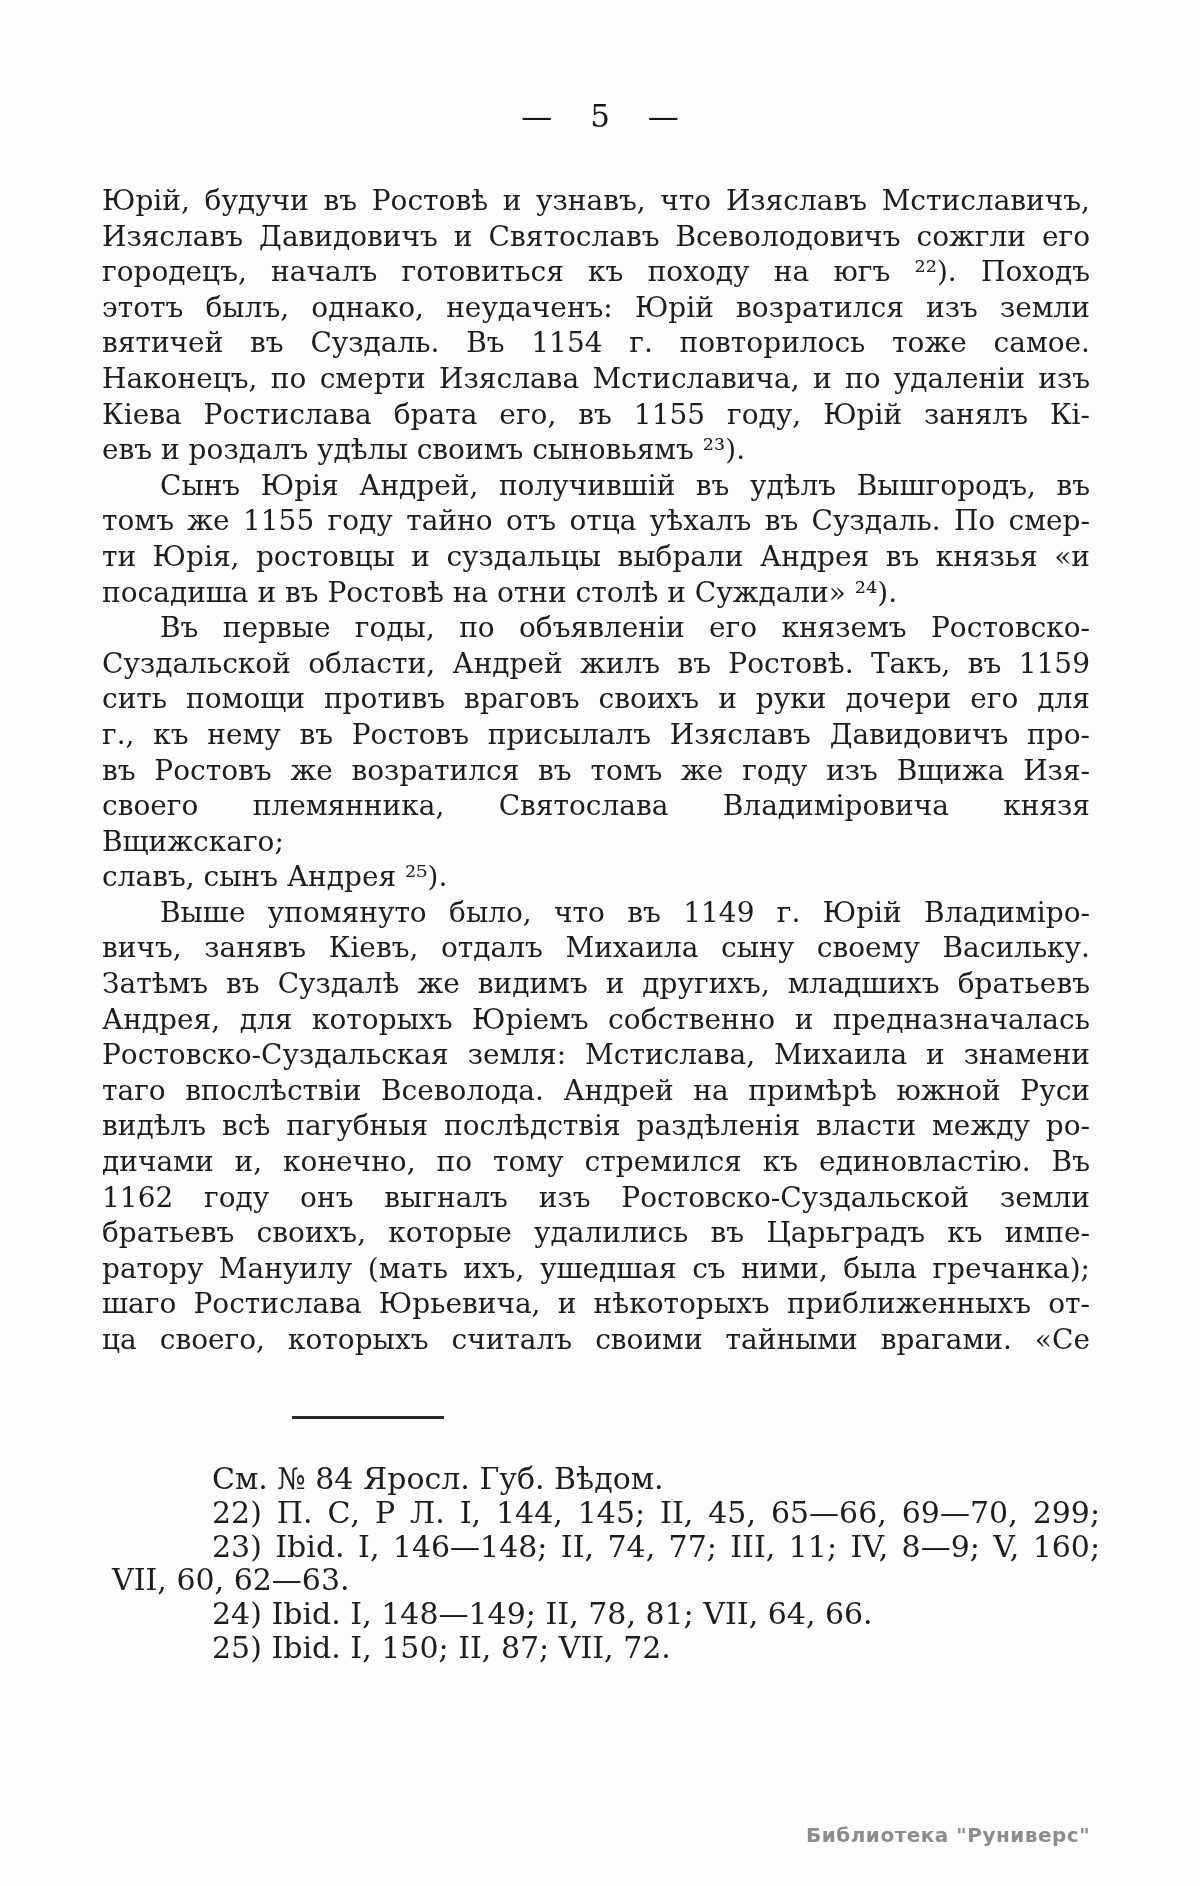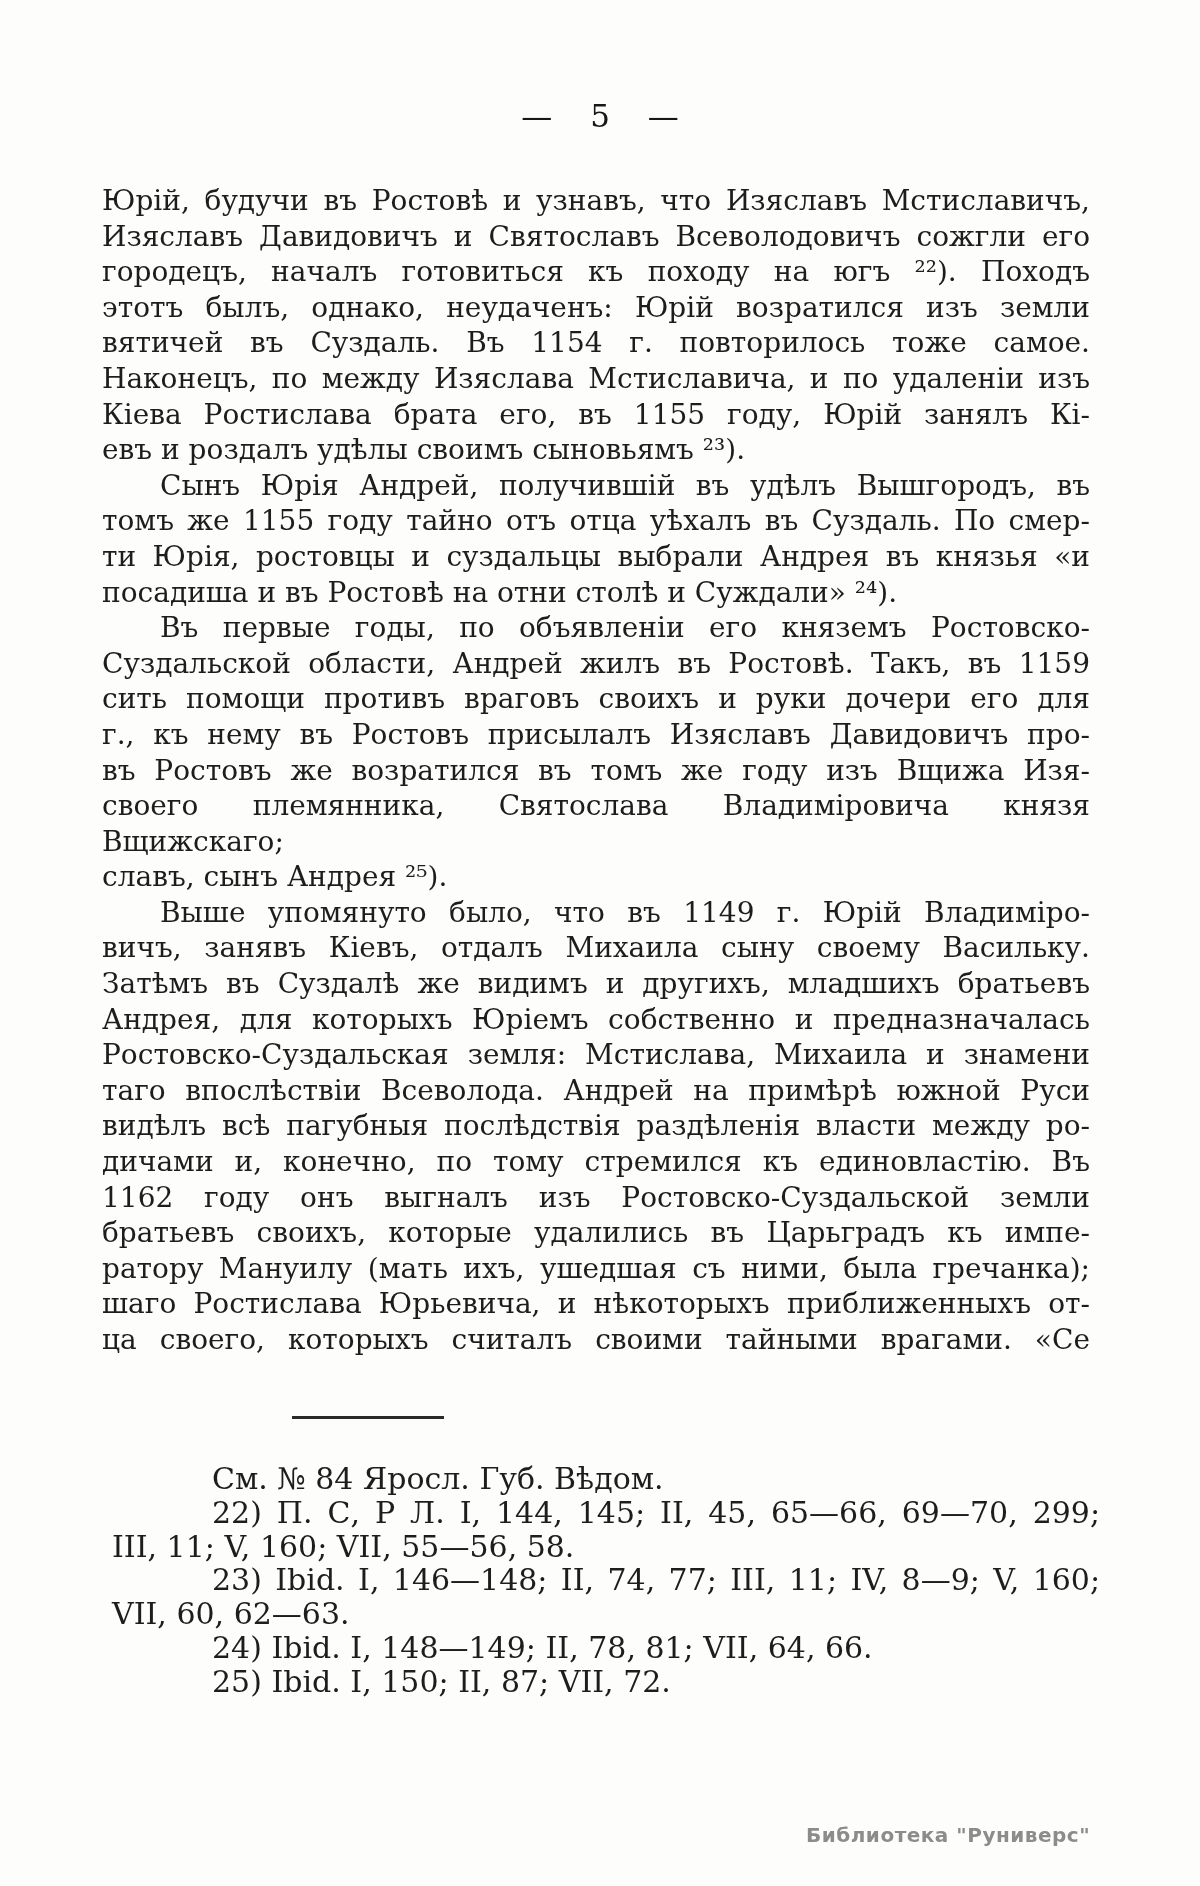--- a/index.html
+++ b/index.html
@@ -95,21 +95,21 @@
 <div class="page">
   <div class="page-number">— 5 —</div>
 
   <div class="body-text">
       <div class="paragraph">
         <div class="line">Юрій, будучи въ Ростовѣ и узнавъ, что Изяславъ Мстиславичъ,</div>
         <div class="line">Изяславъ Давидовичъ и Святославъ Всеволодовичъ сожгли его</div>
         <div class="line">городецъ, началъ готовиться къ походу на югъ ²²). Походъ</div>
         <div class="line">этотъ былъ, однако, неудаченъ: Юрій возратился изъ земли</div>
         <div class="line">вятичей въ Суздаль. Въ 1154 г. повторилось тоже самое.</div>
-        <div class="line">Наконецъ, по между Изяслава Мстиславича, и по удаленіи изъ</div>
+        <div class="line">Наконецъ, по смерти Изяслава Мстиславича, и по удаленіи изъ</div>
         <div class="line">Кіева Ростислава брата его, въ 1155 году, Юрій занялъ Кі-</div>
         <div class="line">евъ и роздалъ удѣлы своимъ сыновьямъ ²³).</div>
       </div>
       <div class="paragraph indented">
         <div class="line">Сынъ Юрія Андрей, получившій въ удѣлъ Вышгородъ, въ</div>
         <div class="line">томъ же 1155 году тайно отъ отца уѣхалъ въ Суздаль. По смер-</div>
         <div class="line">ти Юрія, ростовцы и суздальцы выбрали Андрея въ князья «и</div>
         <div class="line">посадиша и въ Ростовѣ на отни столѣ и Суждали» ²⁴).</div>
       </div>
       <div class="paragraph indented">
@@ -136,21 +136,20 @@
         <div class="line">шаго Ростислава Юрьевича, и нѣкоторыхъ приближенныхъ от-</div>
         <div class="line">ца своего, которыхъ считалъ своими тайными врагами. «Се</div>
       </div>
     </div>
 
   <div class="footnote-divider"></div>
 
   <div class="footnotes">
       <div class="fn-line ind">См. № 84 Яросл. Губ. Вѣдом.</div>
       <div class="fn-line ind full">22) П. С, Р Л. I, 144, 145; II, 45, 65—66, 69—70, 299;</div>
-      <div class="fn-line">III, 11; V, 160; VII, 55—56, 58.</div>
       <div class="fn-line ind full">23) Ibid. I, 146—148; II, 74, 77; III, 11; IV, 8—9; V, 160;</div>
       <div class="fn-line">VII, 60, 62—63.</div>
       <div class="fn-line ind">24) Ibid. I, 148—149; II, 78, 81; VII, 64, 66.</div>
       <div class="fn-line ind">25) Ibid. I, 150; II, 87; VII, 72.</div>
     </div>
 
   <div class="watermark">Библиотека "Руниверс"</div>
 </div>
 
 </body></html>

